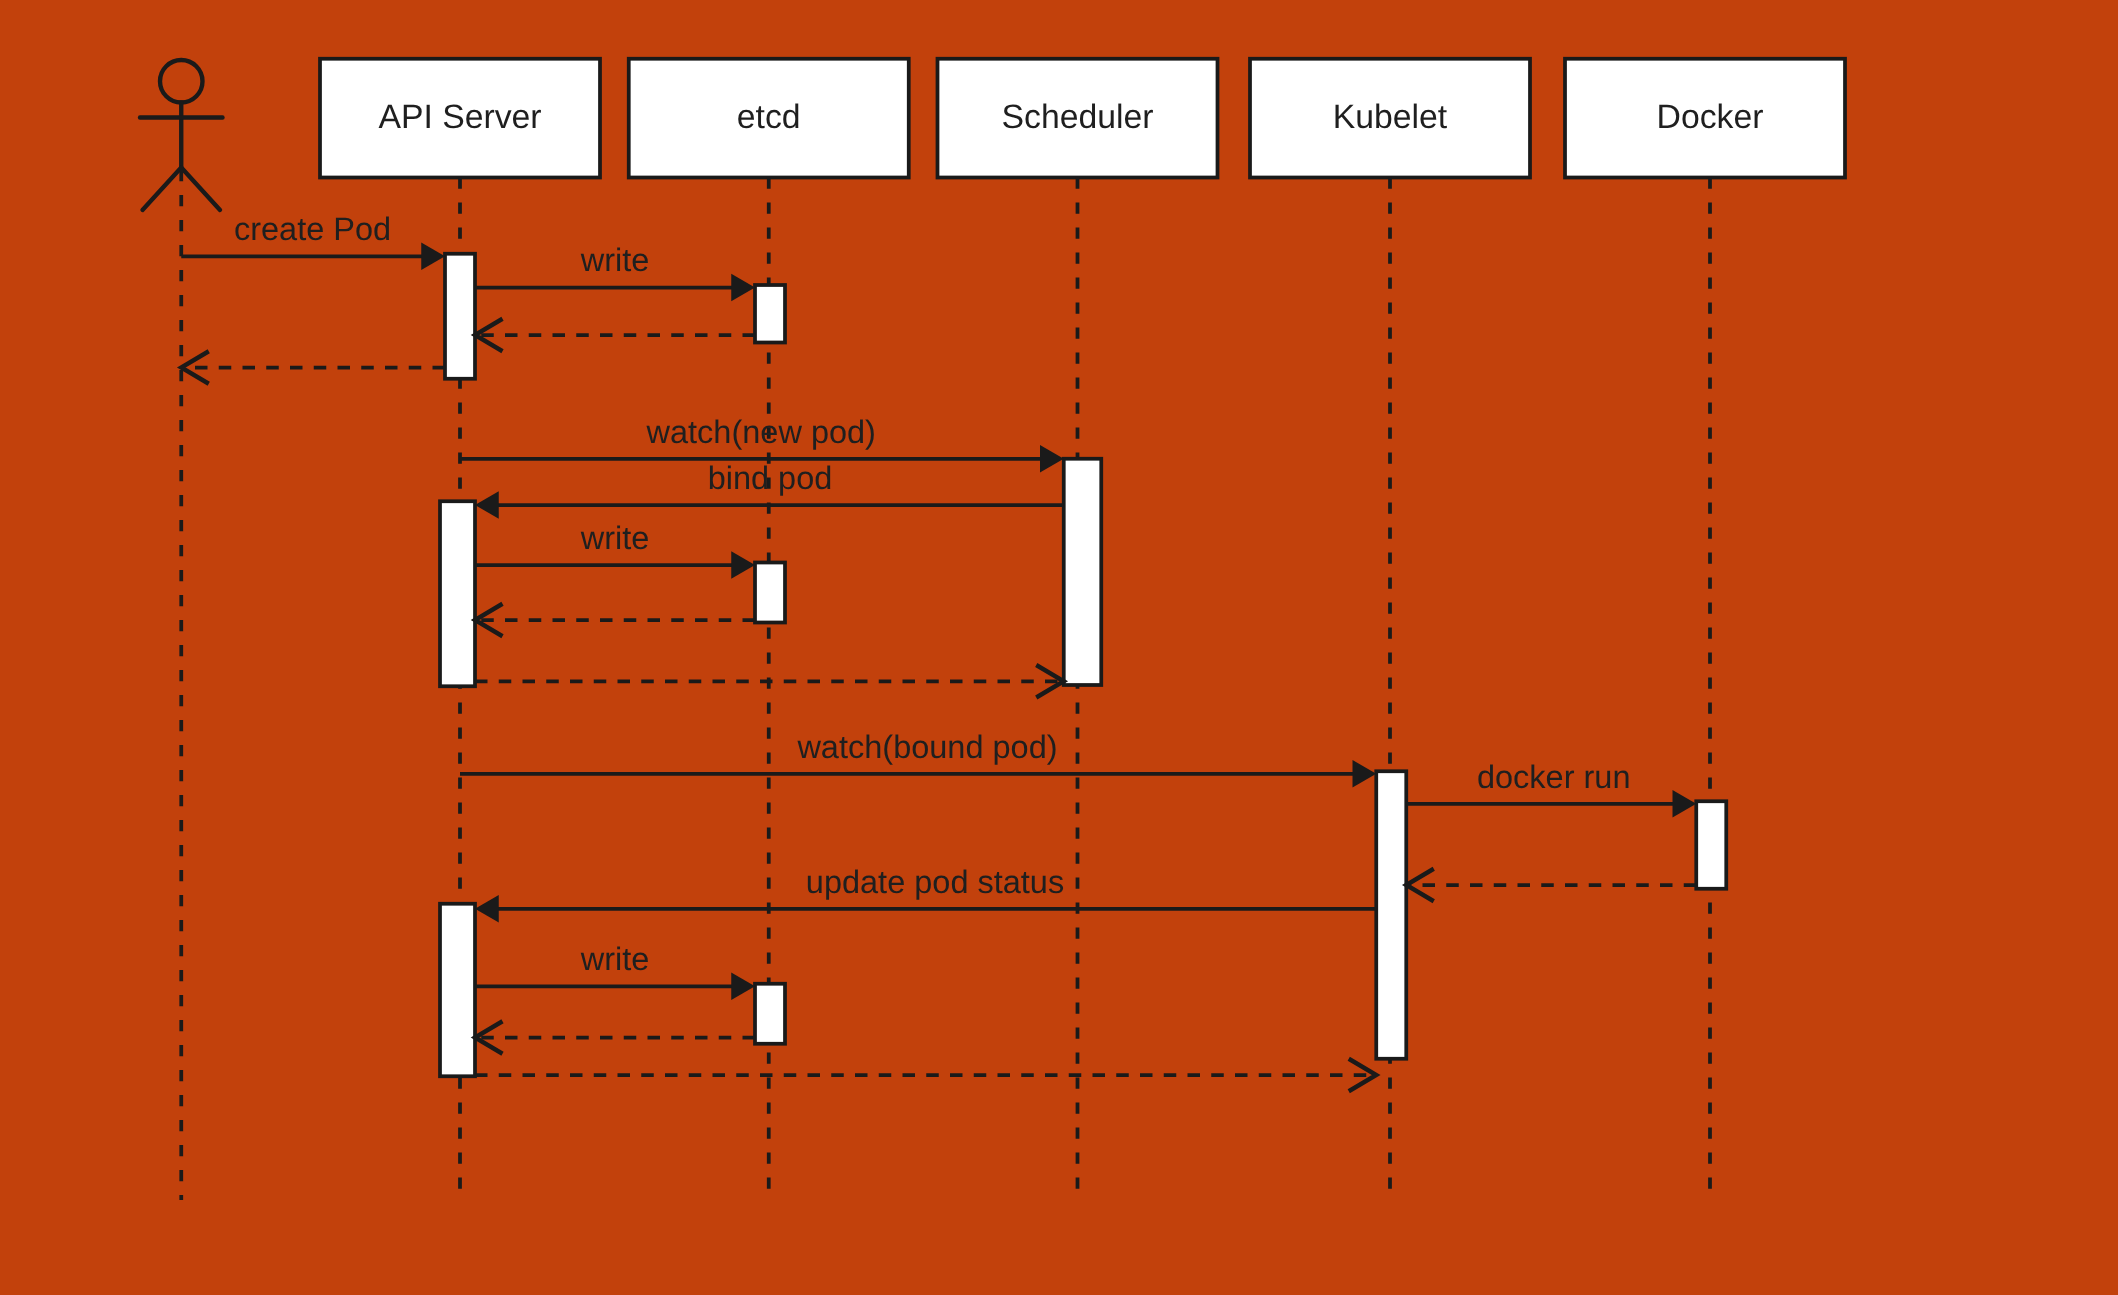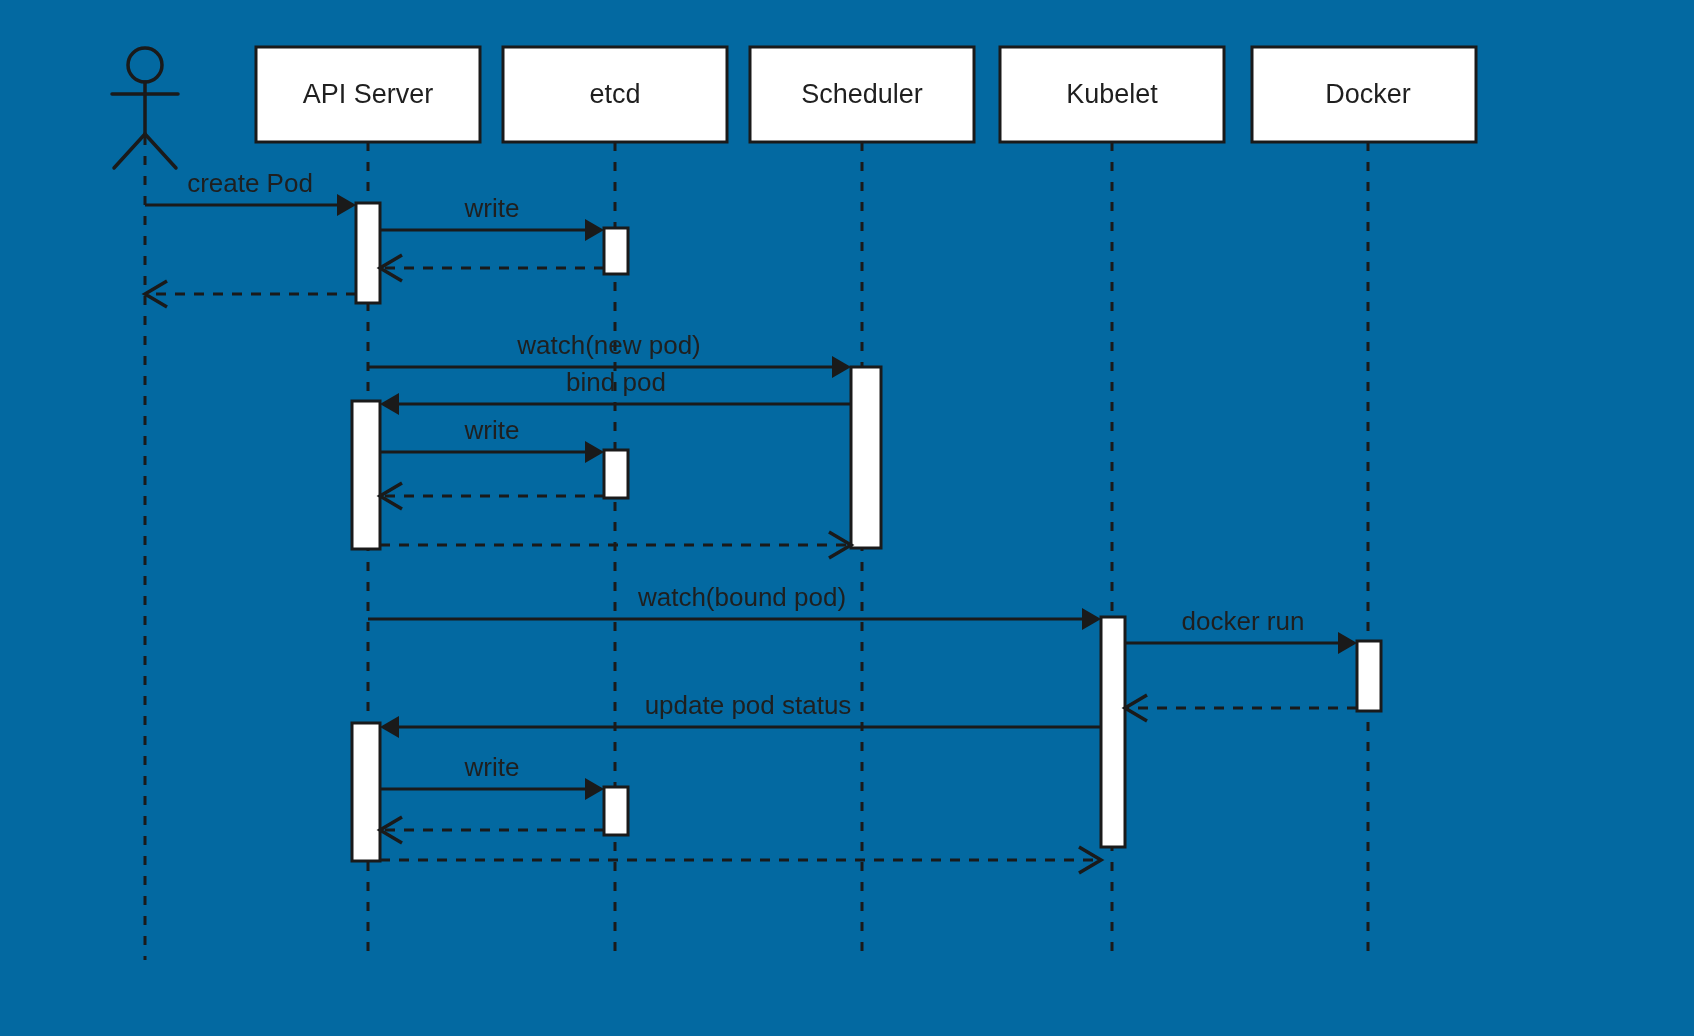--- a/index.html
+++ b/index.html
@@ -12,21 +12,21 @@
     font-family: "Liberation Sans", "DejaVu Sans", sans-serif;
     width: 1694px;
     height: 1036px;
     overflow: hidden;
     position: relative;
   }
   #diagram-root {
     position: relative;
     width: 1694px;
     height: 1036px;
-    background: #0369a1;
+    background: #c2410c;
   }
   svg#seq-svg {
     position: absolute;
     left: 0;
     top: 0;
     width: 1694px;
     height: 1036px;
     display: block;
   }
   .lifeline-box {

